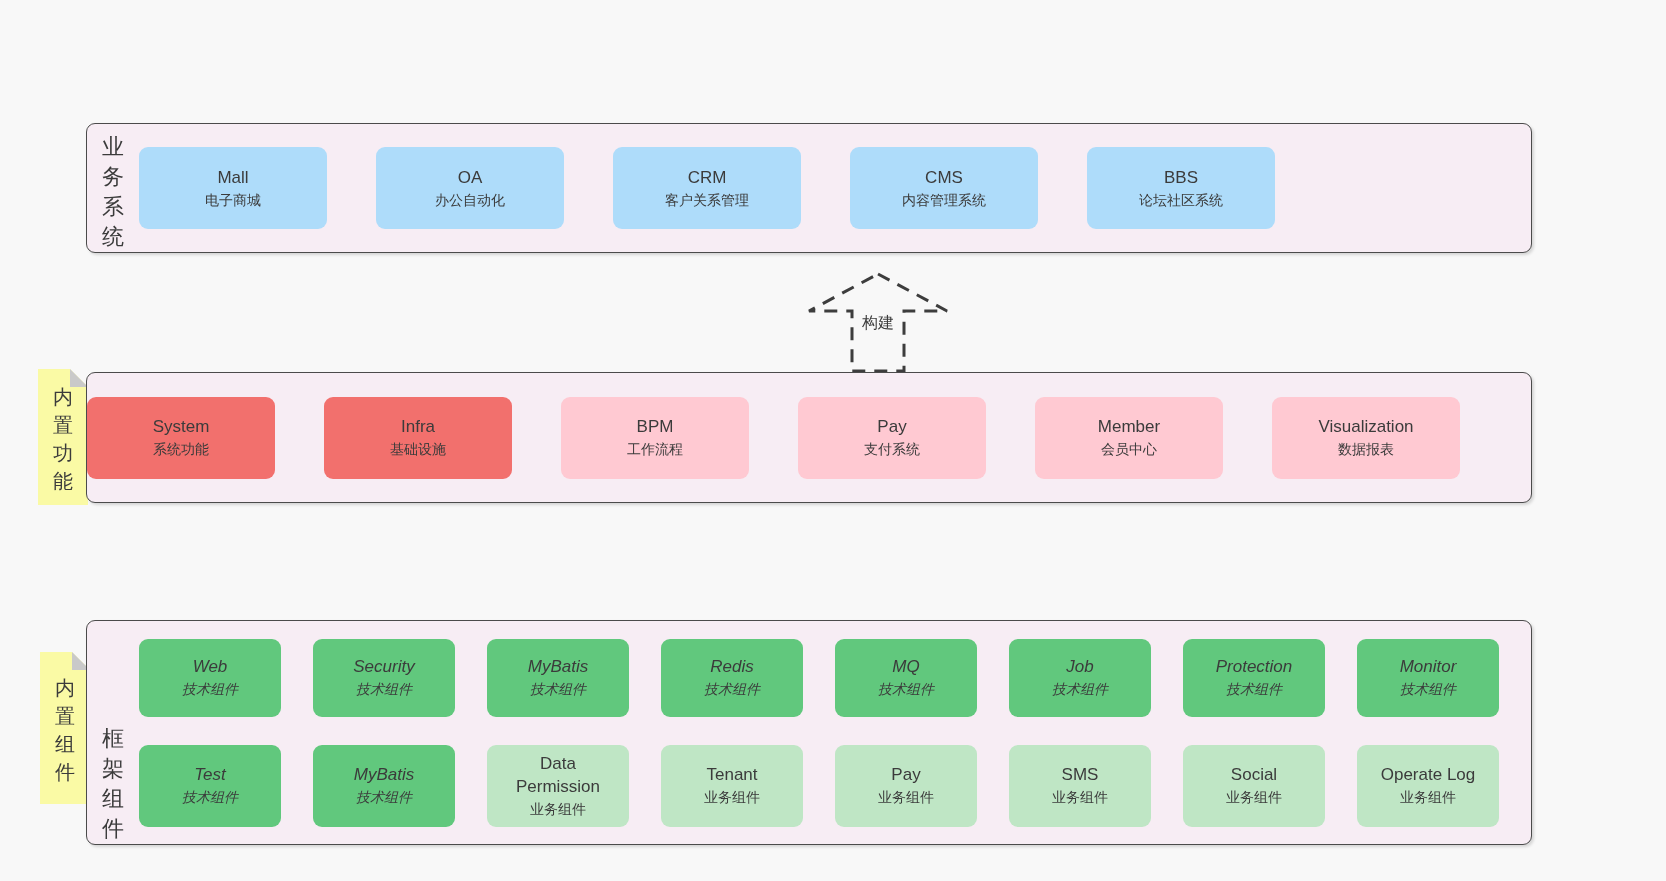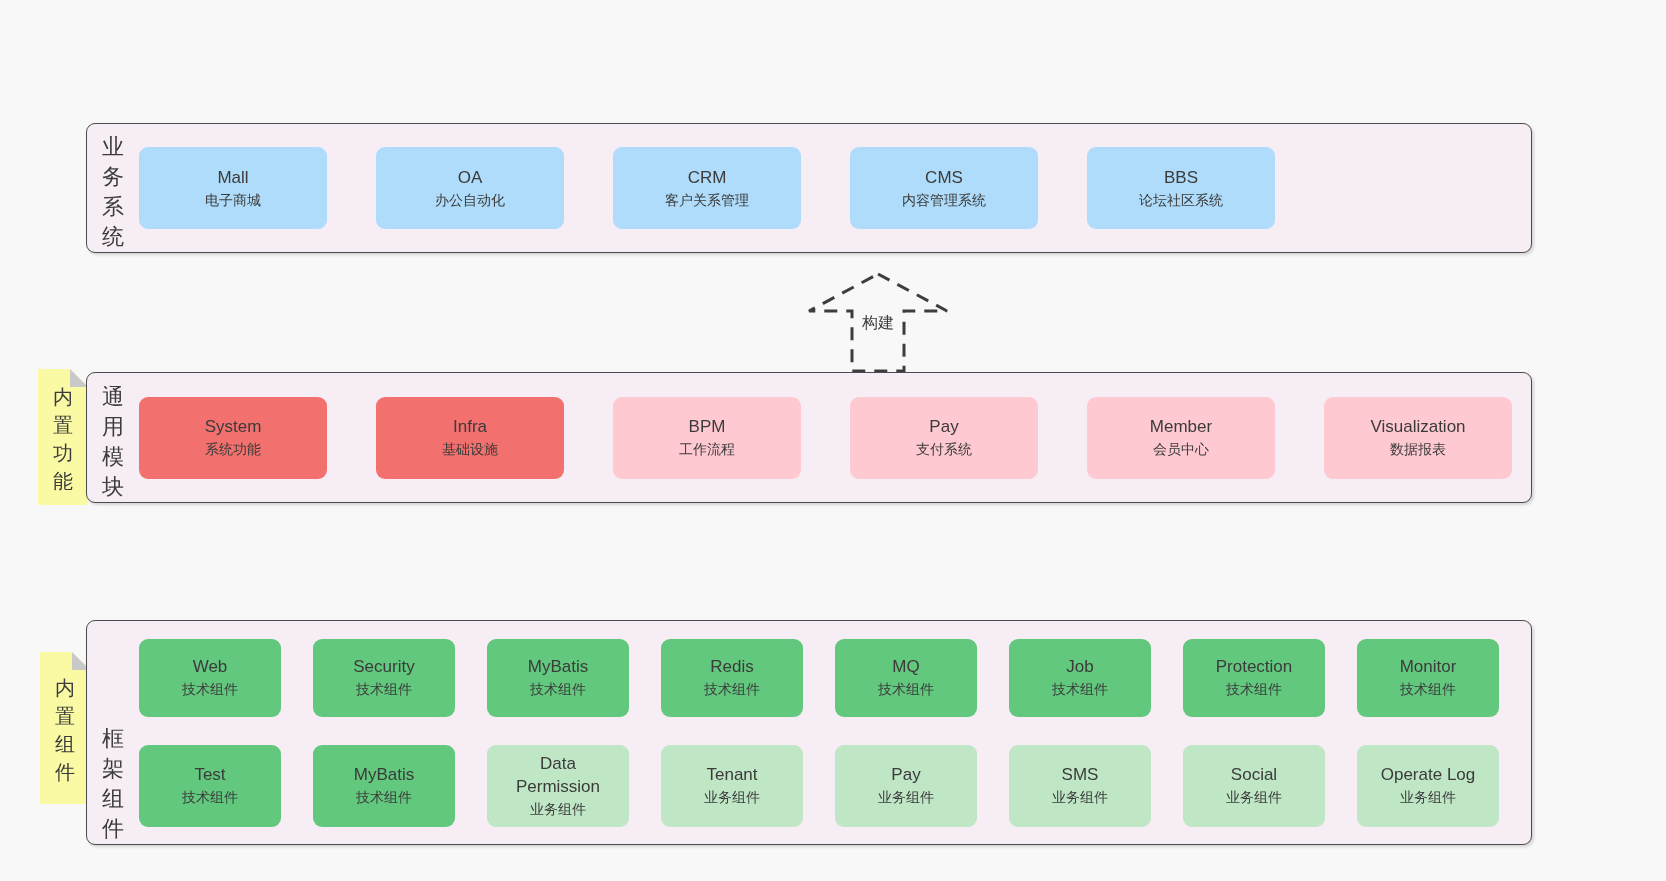--- a/index.html
+++ b/index.html
@@ -31,21 +31,21 @@
     text-align:center;padding:4px 14px;
   }
   .box .box-title{font-size:17px;line-height:23px;}
   .box .box-sub{font-size:14px;line-height:22px;}
   .wide{width:188px;height:82px;}
   .narrow{width:142px;height:78px;}
   .narrow2{width:142px;height:82px;}
   .blue{background:var(--blue,#aedcfa);}
   .red{background:var(--red,#f2706d);}
   .pink{background:var(--pink,#ffc9d2);}
-  .green-dark{background:var(--green-dark,#61c87d);}
+  .green-dark{background:var(--green-dark,#61c87d);font-style:italic;}
   .green-light{background:var(--green-light,#bfe6c5);}
   
   .note{
     position:absolute;width:50px;box-sizing:border-box;z-index:0;
     background:var(--yellow,#fafaa5);
     clip-path:polygon(0 0,calc(100% - 18px) 0,100% 18px,100% 100%,0 100%);
     display:flex;justify-content:center;align-items:center;padding-top:4px;
   }
   .note .vtext{font-size:20px;line-height:28px;}
   .note-fold{
@@ -112,23 +112,20 @@
         </div>
         <div class="box wide blue">
           <div class="box-title">BBS</div>
           <div class="box-sub">论坛社区系统</div>
         </div>
       </div>
     </div>
   </div>
 
   <div class="band" style="top:372px;height:131px">
-    <div class="band-label">
-      <span class="vtext">通用模块</span>
-    </div>
     <div class="band-rows">
       <div class="band-row">
         <div class="box wide red">
           <div class="box-title">System</div>
           <div class="box-sub">系统功能</div>
         </div>
         <div class="box wide red">
           <div class="box-title">Infra</div>
           <div class="box-sub">基础设施</div>
         </div>

